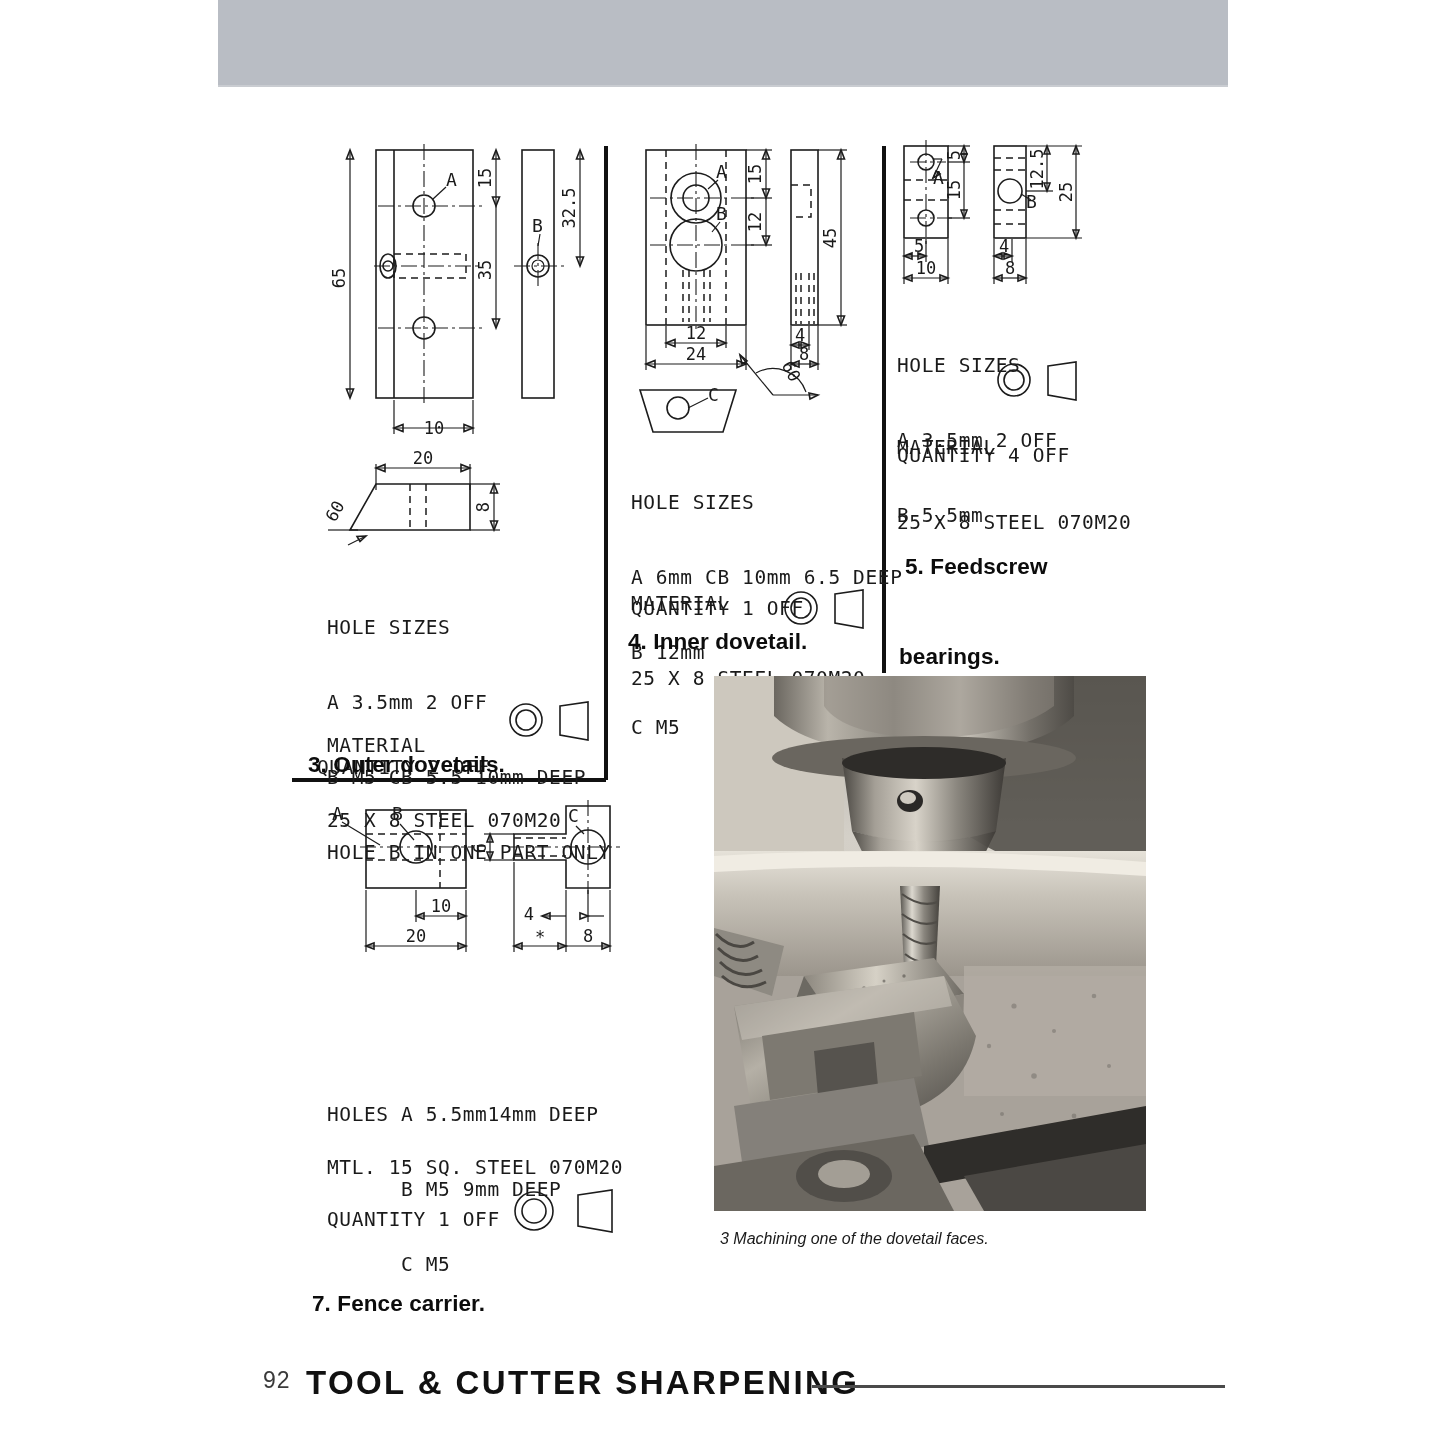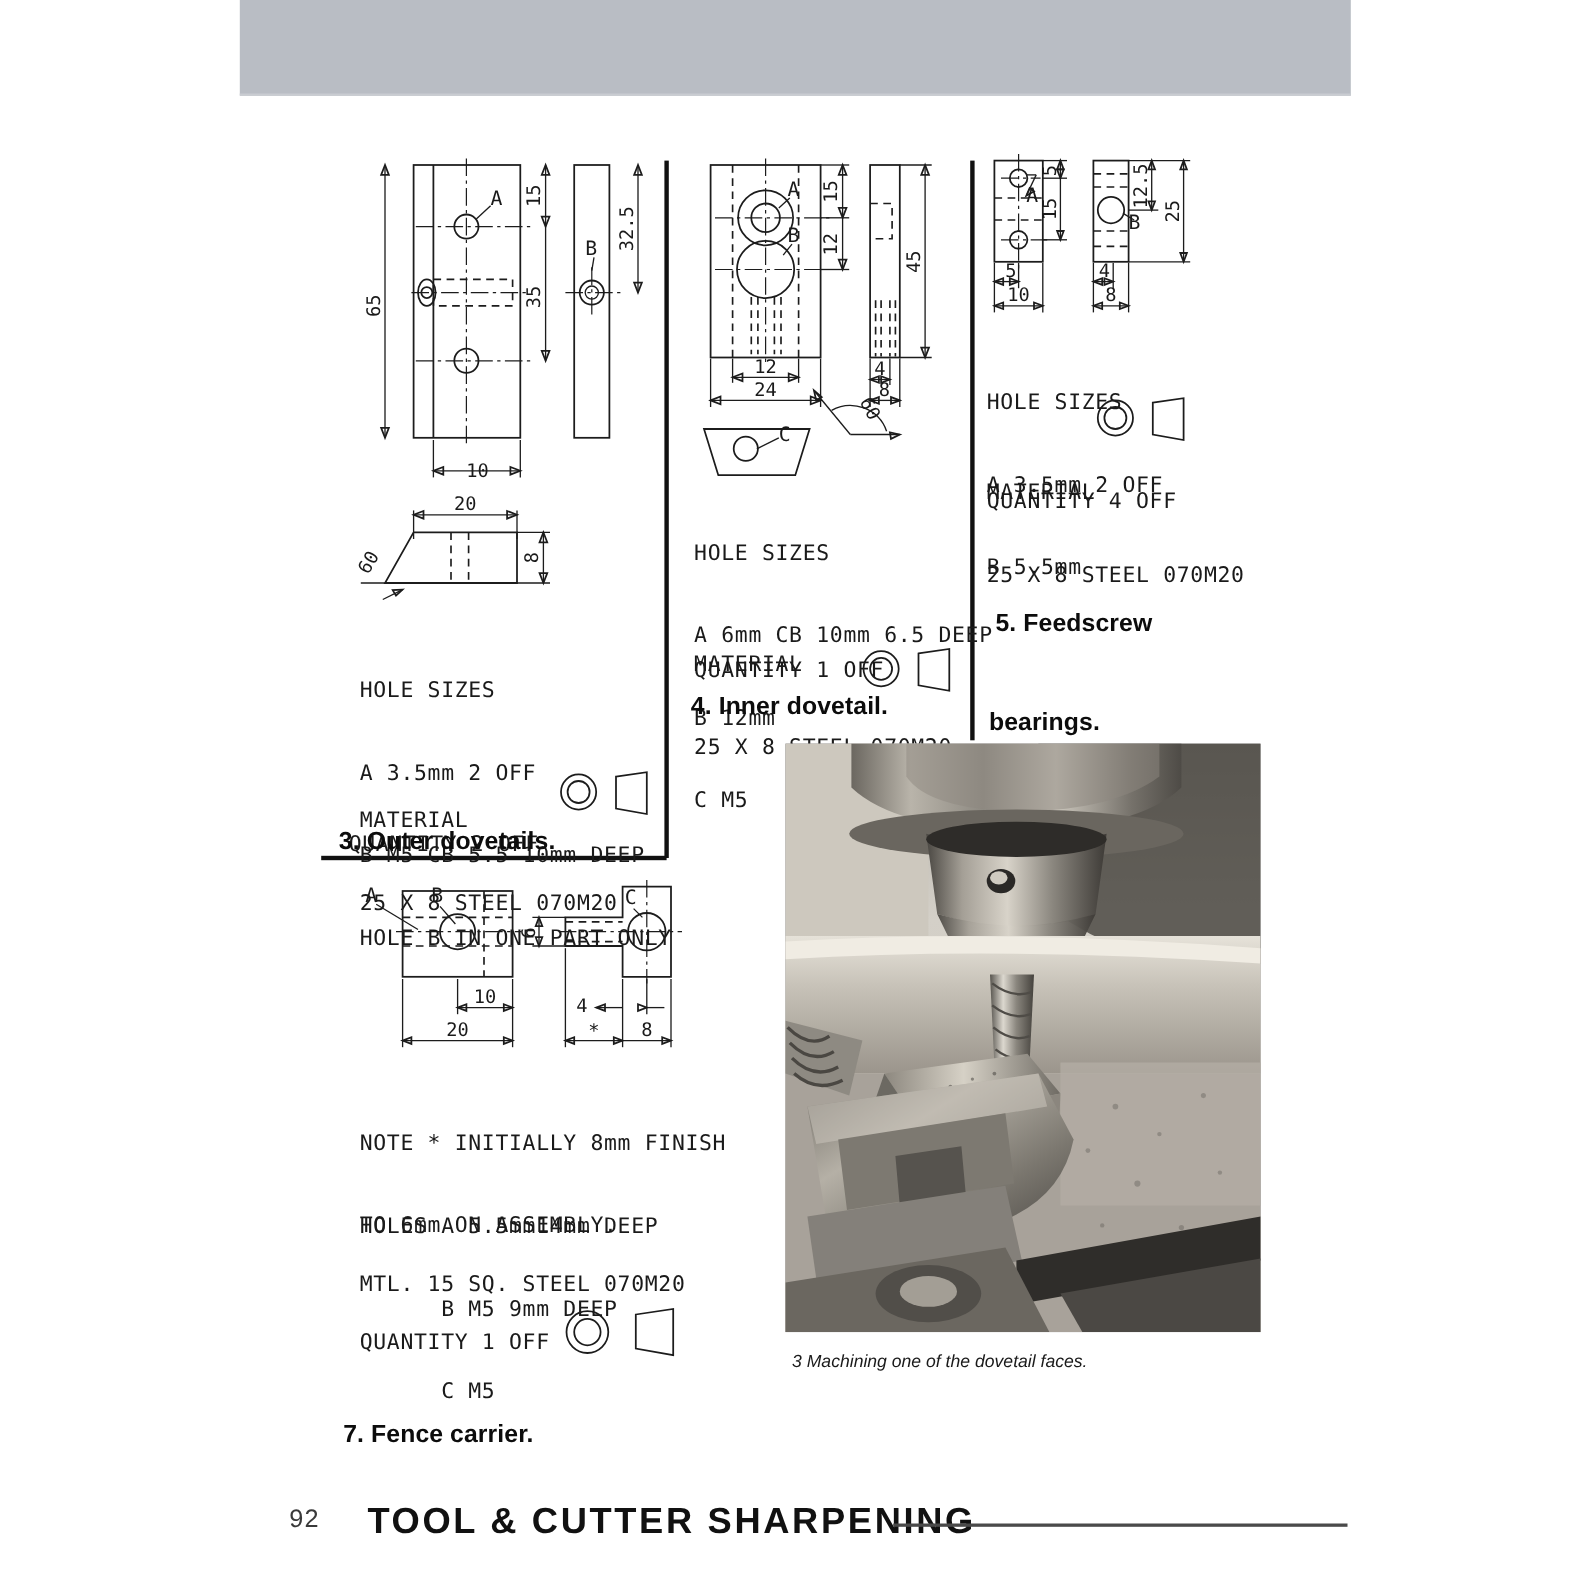--- a/index.html
+++ b/index.html
@@ -445,24 +445,20 @@
       <line class="thin" x1="248" y1="148" x2="292" y2="148"></line>
       <path class="ln" d="M292 148 l-8 -3 v6 z" fill="#1c1c1c"></path>
       <text class="dimtxt" x="270" y="144" text-anchor="middle">8</text>
       <line class="thin" x1="196" y1="64" x2="196" y2="154"></line>
       <line class="thin" x1="248" y1="92" x2="248" y2="154"></line>
       <line class="thin" x1="292" y1="92" x2="292" y2="154"></line>
       <line class="thin" x1="270" y1="92" x2="270" y2="124"></line>
     </svg>
   </div>
 
-  <div class="dwg" style="position:absolute;left:327px;top:976px;">
-    <div>NOTE * INITIALLY 8mm FINISH</div>
-    <div>TO 6mm ON ASSEMBLY.</div>
-  </div>
   <div class="dwg" style="position:absolute;left:327px;top:1052px;">
     <div>HOLES A 5.5mm14mm DEEP</div>
     <div>      B M5 9mm DEEP</div>
     <div>      C M5</div>
   </div>
   <div class="dwg" style="position:absolute;left:327px;top:1155px;">MTL. 15 SQ. STEEL 070M20</div>
   <div class="dwg" style="position:absolute;left:327px;top:1207px;">QUANTITY 1 OFF</div>
   <div style="position:absolute;left:512px;top:1186px;">
     <svg width="110" height="50" viewBox="0 0 110 50">
       <circle class="ln" cx="22" cy="25" r="19"></circle>
@@ -587,16 +583,16 @@
       <path d="M210 470 L432 430 L432 470 L210 510 Z" fill="#2f2d2a"></path>
       <path d="M0 490 L200 458 L240 535 L0 535 Z" fill="#6b6760"></path>
       <ellipse cx="130" cy="500" rx="48" ry="26" fill="#514e49"></ellipse>
       <ellipse cx="130" cy="498" rx="26" ry="14" fill="#a39e95"></ellipse>
       <path d="M250 500 L432 468 L432 535 L270 535 Z" fill="#4b4844"></path>
     </svg>
   </div>
   <div class="photocap" style="position:absolute;left:720px;top:1230px;">3 Machining one of the dovetail faces.</div>
 
   <div class="footer-num" style="position:absolute;left:263px;top:1367px;">92</div>
-  <div class="footer-title" style="position:absolute;left:306px;top:1364px;margin-left:28px;">TOOL &amp; CUTTER SHARPENING</div>
+  <div class="footer-title" style="position:absolute;left:306px;top:1364px;">TOOL &amp; CUTTER SHARPENING</div>
   <div class="footer-rule" style="left:812px;top:1385px;width:413px;"></div>
 
 </div>
 
 </body></html>

